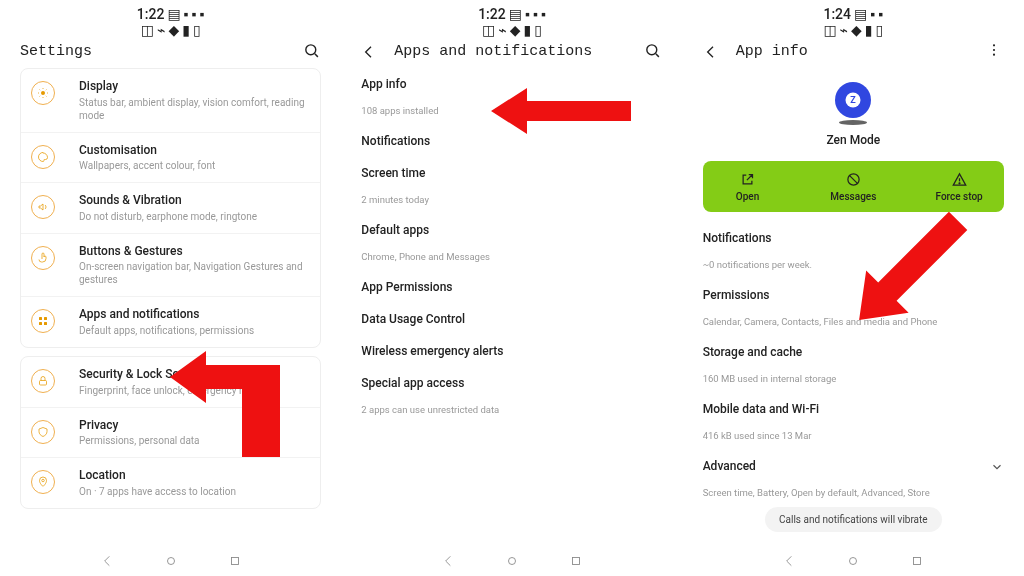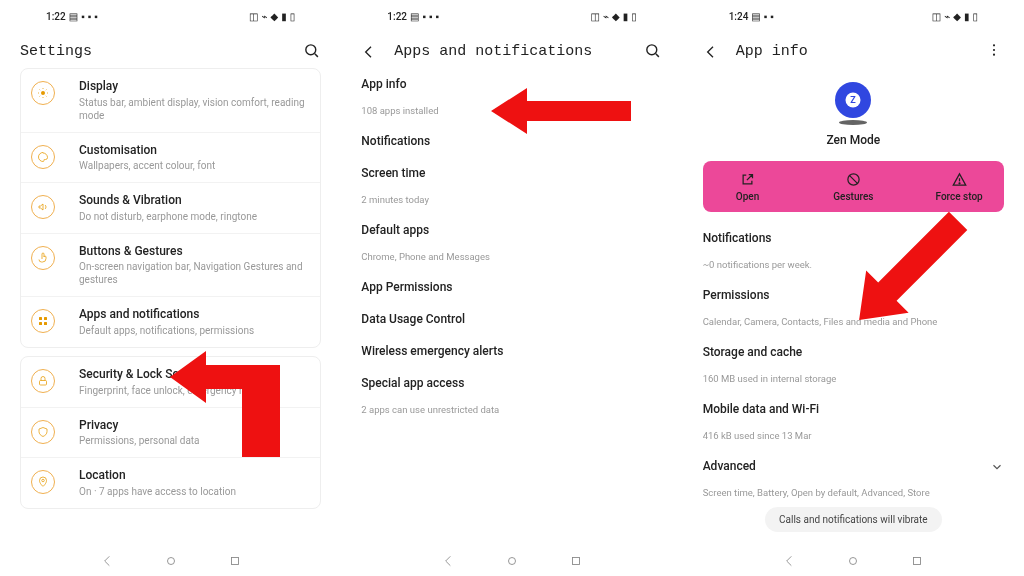--- a/index.html
+++ b/index.html
@@ -20,25 +20,26 @@
     box-sizing: border-box;
     padding: 0 20px;
   }
   .phone:nth-child(2) { background: #fff; }
 
   
   .status-bar {
     display: flex;
     justify-content: space-between;
     align-items: center;
-    font-size: 10px;
+    font-size: 14px;
     font-weight: 500;
     color: #222;
     padding: 6px 26px 0 26px;
     height: 20px;
+    flex-direction: column;
   }
   .status-left, .status-right { display: flex; align-items: center; gap: 3px; }
   .status-icon { display:inline-block; }
 
   
   .header {
     display: flex;
     align-items: flex-end;
     padding: 14px 0 8px 0;
     gap: 17px;
@@ -108,21 +109,21 @@
   }
   .app-shadow {
     width: 28px; height: 5px; border-radius: 50%;
     background: #222; opacity: .7;
     margin-top: 2px;
   }
   .app-name { font-size: 12px; font-weight: 500; color: #222; margin-top: 8px; }
 
   .action-row {
     display: flex; gap: 16px;
-    background: #ec4899;
+    background: #84cc16;
     border-radius: 8px;
     padding: 10px 0;
     margin: 6px 0 10px 0;
   }
   .action-btn {
     flex: 1; display: flex; flex-direction: column; align-items: center; gap: 4px;
     font-size: 10px; font-weight: 500; color: #222;
   }
   .action-btn .aicon { width: 16px; height: 16px; display:inline-flex; align-items:center; justify-content:center; }
 
@@ -459,21 +460,21 @@
         </span>
       <span>Open</span>
     </div>
     <div class="action-btn">
       <span class="aicon">
           <svg viewBox="0 0 24 24" width="15" height="15" fill="none" stroke="currentColor" stroke-width="2">
             <circle cx="12" cy="12" r="9"></circle>
             <line x1="5" y1="5" x2="19" y2="19"></line>
           </svg>
         </span>
-      <span>Gestures</span>
+      <span>Messages</span>
     </div>
     <div class="action-btn">
       <span class="aicon">
           <svg viewBox="0 0 24 24" width="15" height="15" fill="none" stroke="currentColor" stroke-width="2">
             <path d="M12 3L2 21h20L12 3z"></path>
             <line x1="12" y1="10" x2="12" y2="15"></line>
             <circle cx="12" cy="18" r="0.8" fill="currentColor"></circle>
           </svg>
         </span>
       <span>Force stop</span>

